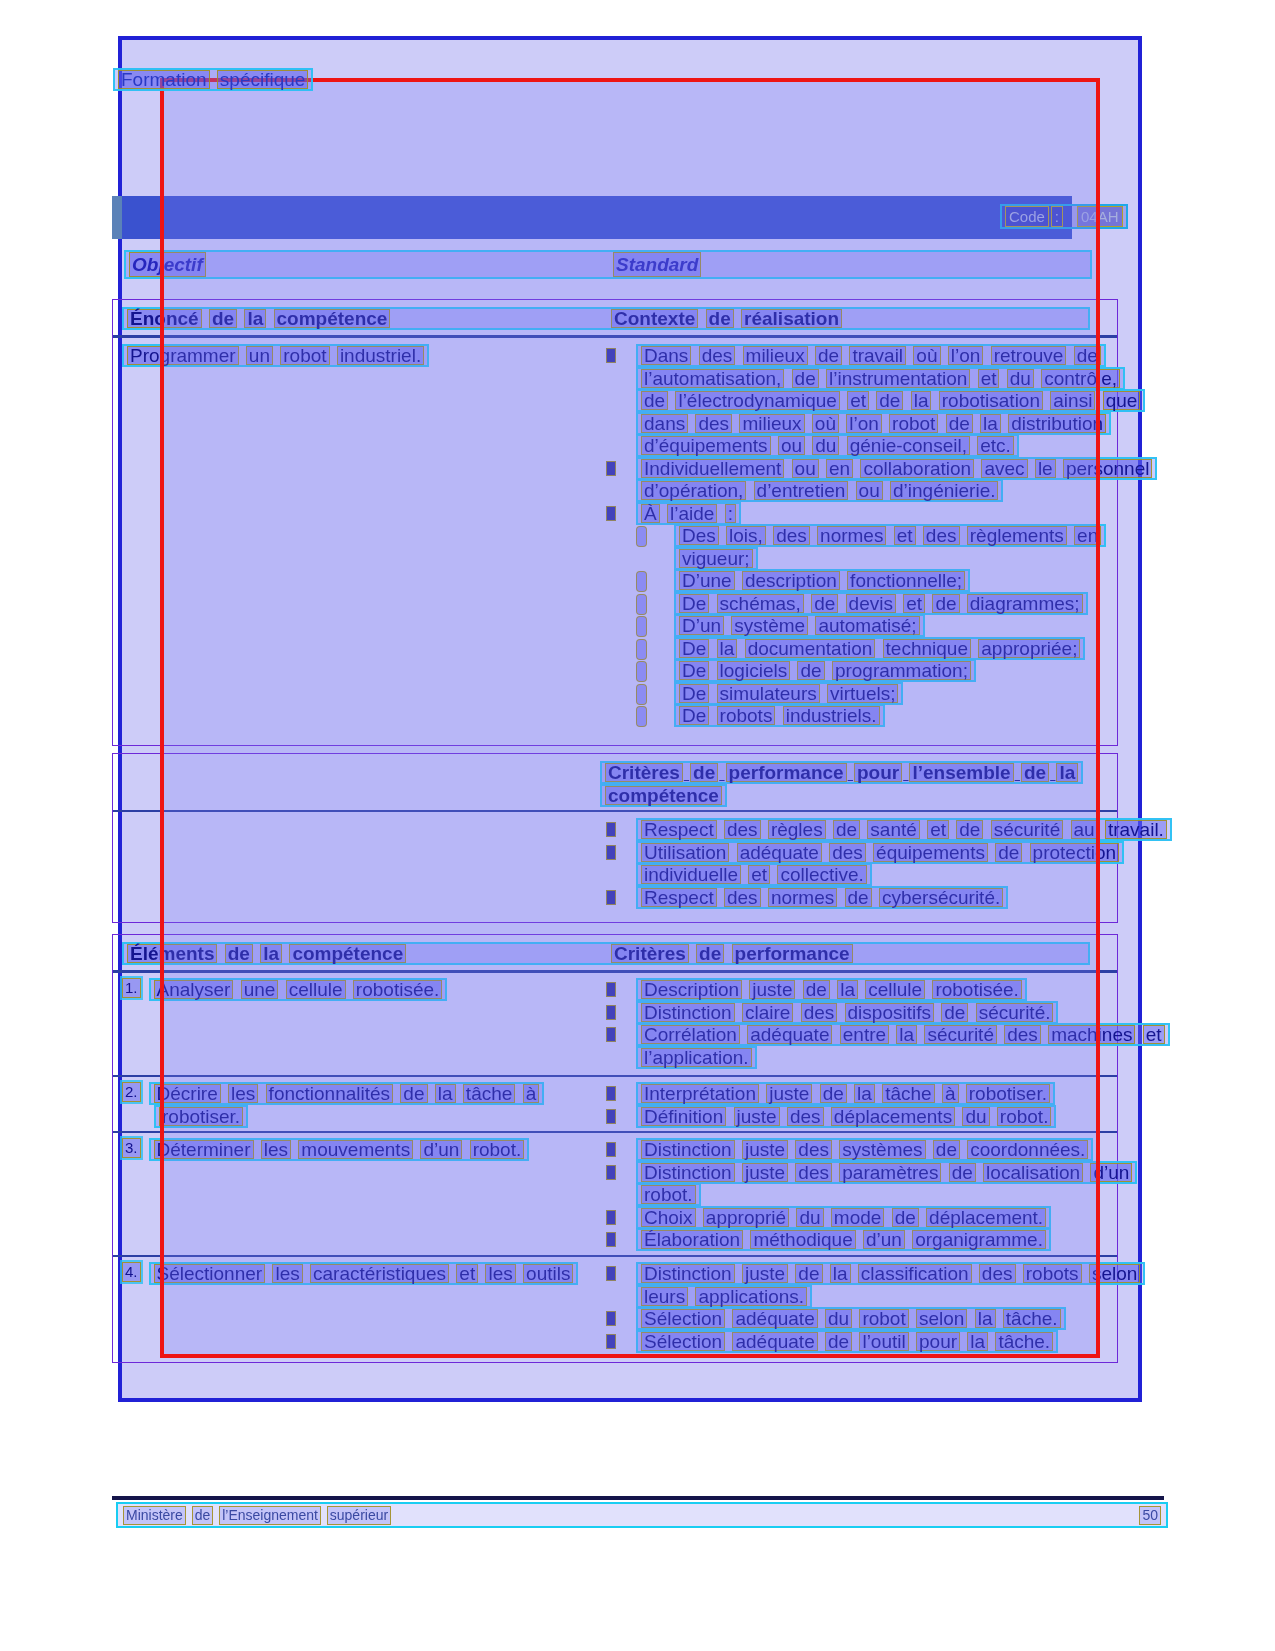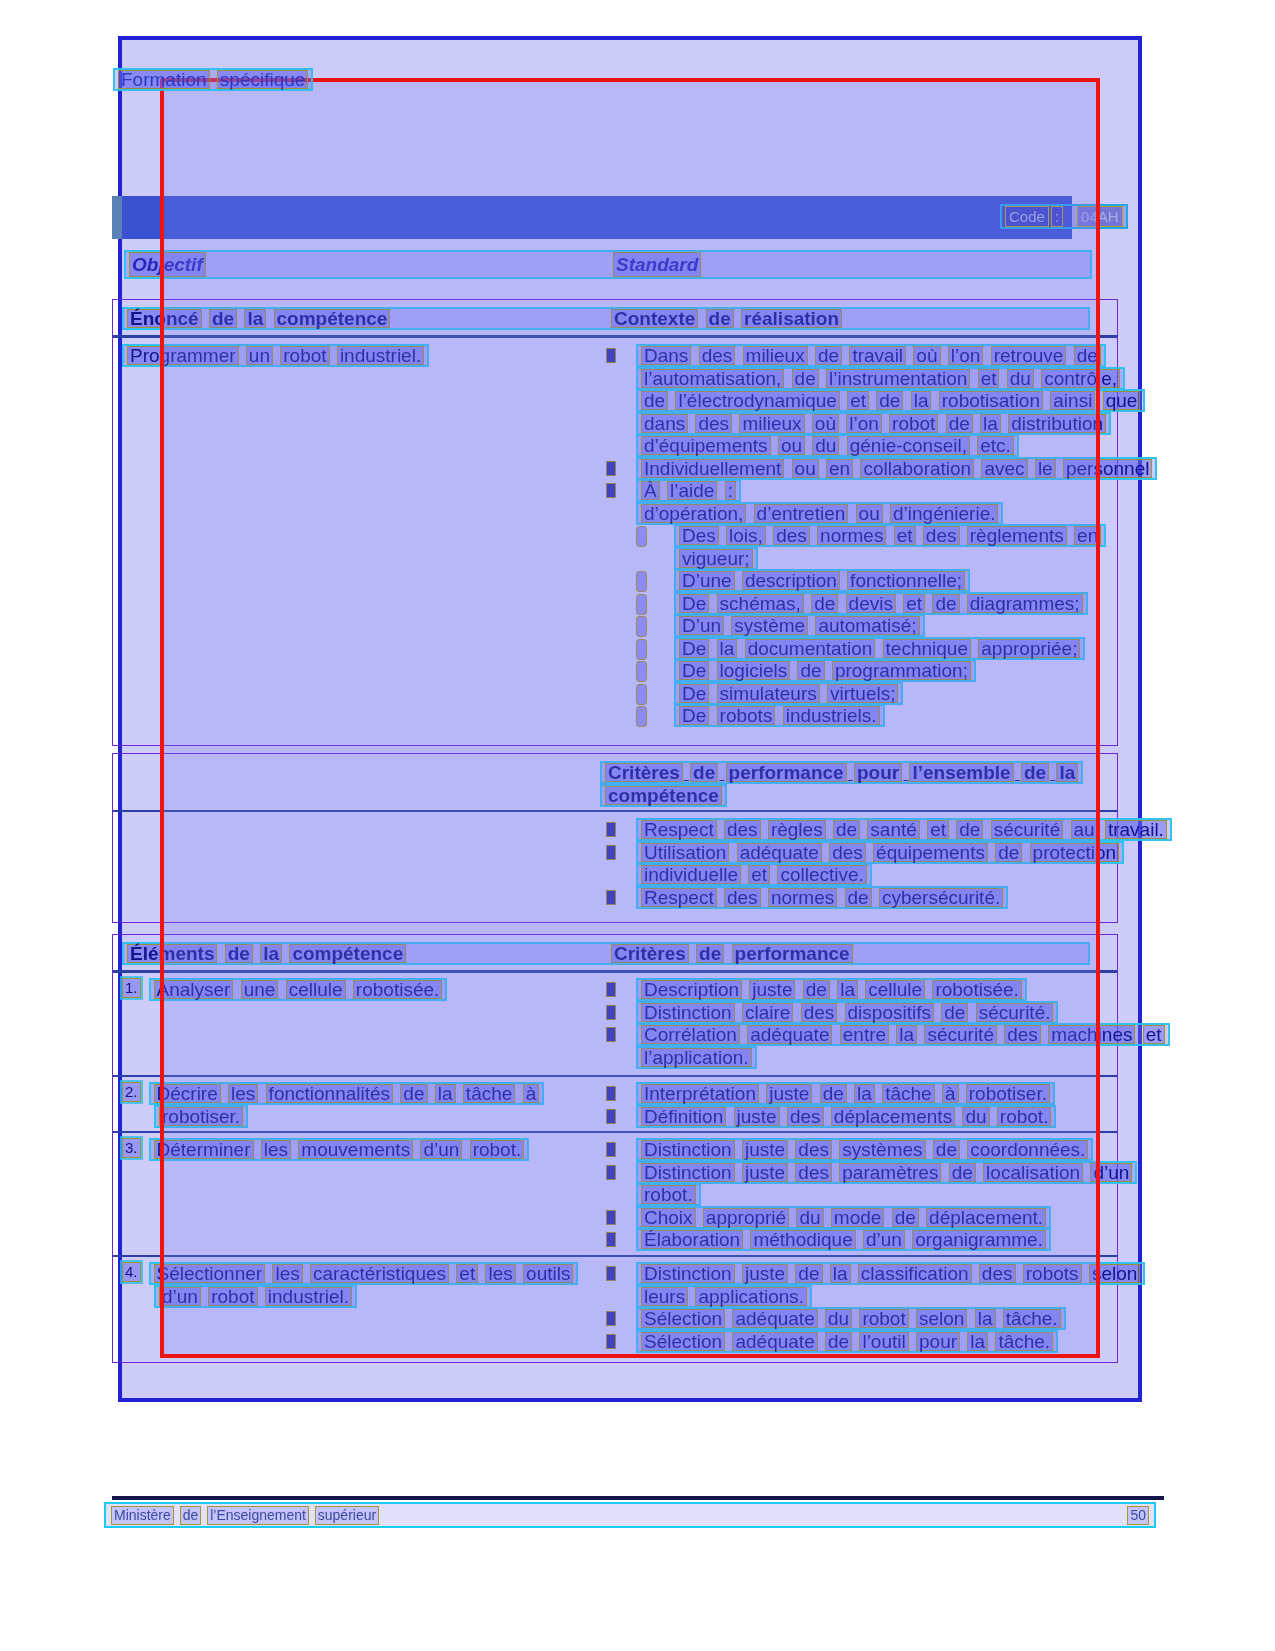--- a/index.html
+++ b/index.html
@@ -72,21 +72,21 @@
   .t2-body { padding:6px 0 0 487px; }
   .t-row { display:flex; padding-top:5px; border-top:2px solid #2c3fa4; }
   .t-row.first { border-top:none; }
   .r1 { min-height:102px; } .r2 { min-height:56px; } .r3 { min-height:124px; } .r4 { min-height:95px; }
 
   
   .formation { position:absolute; left:113px; top:68px; z-index:45; }
   .formation .line { color:#2a39c4; }
   .footer-rule { position:absolute; left:112px; top:1496px; width:1052px; height:4px;
                  background:#15154a; z-index:5; }
-  .footer-line { position:absolute; left:104px; top:1502px; width:1052px; height:26px; z-index:5;
+  .footer-line { position:absolute; left:116px; top:1502px; width:1052px; height:26px; z-index:5;
                  display:flex; justify-content:space-between; align-items:center;
                  border:2px solid #19cdf2; background:rgba(120,120,240,0.22); padding:0 4px;
                  font-size:14px; color:#3a49a2;text-align:center; }
   .footer-line .wd { background:rgba(130,130,240,0.30); }
 </style>
 </head>
 <body>
 
 <div class="page"></div>
 
@@ -144,29 +144,29 @@
         <div class="ln m-c1">
         <span class="mk"></span>
 
         <span class="line words txt"><span class="wd">d’équipements</span> <span class="wd">ou</span> <span class="wd">du</span> <span class="wd">génie-conseil,</span> <span class="wd">etc.</span></span>
       </div>
         <div class="ln m-b1">
         <span class="mk"></span>
 
         <span class="line words txt"><span class="wd">Individuellement</span> <span class="wd">ou</span> <span class="wd">en</span> <span class="wd">collaboration</span> <span class="wd">avec</span> <span class="wd">le</span> <span class="wd">personnel</span></span>
       </div>
+        <div class="ln m-c1">
+        <span class="mk"></span>
+
+        <span class="line words txt"><span class="wd">d’opération,</span> <span class="wd">d’entretien</span> <span class="wd">ou</span> <span class="wd">d’ingénierie.</span></span>
+      </div>
         <div class="ln m-b1">
         <span class="mk"></span>
 
         <span class="line words txt"><span class="wd">À</span> <span class="wd">l’aide</span> <span class="wd">:</span></span>
-      </div>
-        <div class="ln m-c1">
-        <span class="mk"></span>
-
-        <span class="line words txt"><span class="wd">d’opération,</span> <span class="wd">d’entretien</span> <span class="wd">ou</span> <span class="wd">d’ingénierie.</span></span>
       </div>
         <div class="ln m-b2">
         <span class="mk"></span>
 
         <span class="line words txt"><span class="wd">Des</span> <span class="wd">lois,</span> <span class="wd">des</span> <span class="wd">normes</span> <span class="wd">et</span> <span class="wd">des</span> <span class="wd">règlements</span> <span class="wd">en</span></span>
       </div>
         <div class="ln m-c2">
         <span class="mk"></span>
 
         <span class="line words txt"><span class="wd">vigueur;</span></span>
@@ -348,24 +348,20 @@
   </div>
 
   <div class="t-row r4">
     <div class="col-l">
 
     <div class="ln m-num">
           <span class="mk"></span>
           <span class="num">4.</span>
           <span class="line words txt"><span class="wd">Sélectionner</span> <span class="wd">les</span> <span class="wd">caractéristiques</span> <span class="wd">et</span> <span class="wd">les</span> <span class="wd">outils</span></span>
         </div>
-        <div class="ln m-cn">
-          <span class="mk"></span>
-          <span class="line words txt"><span class="wd">d’un</span> <span class="wd">robot</span> <span class="wd">industriel.</span></span>
-        </div>
       </div>
     <div class="col-r">
 
     <div class="ln m-b1">
           <span class="mk"></span>
           <span class="line words txt"><span class="wd">Distinction</span> <span class="wd">juste</span> <span class="wd">de</span> <span class="wd">la</span> <span class="wd">classification</span> <span class="wd">des</span> <span class="wd">robots</span> <span class="wd">selon</span></span>
         </div>
         <div class="ln m-c1">
           <span class="mk"></span>
           <span class="line words txt"><span class="wd">leurs</span> <span class="wd">applications.</span></span>

